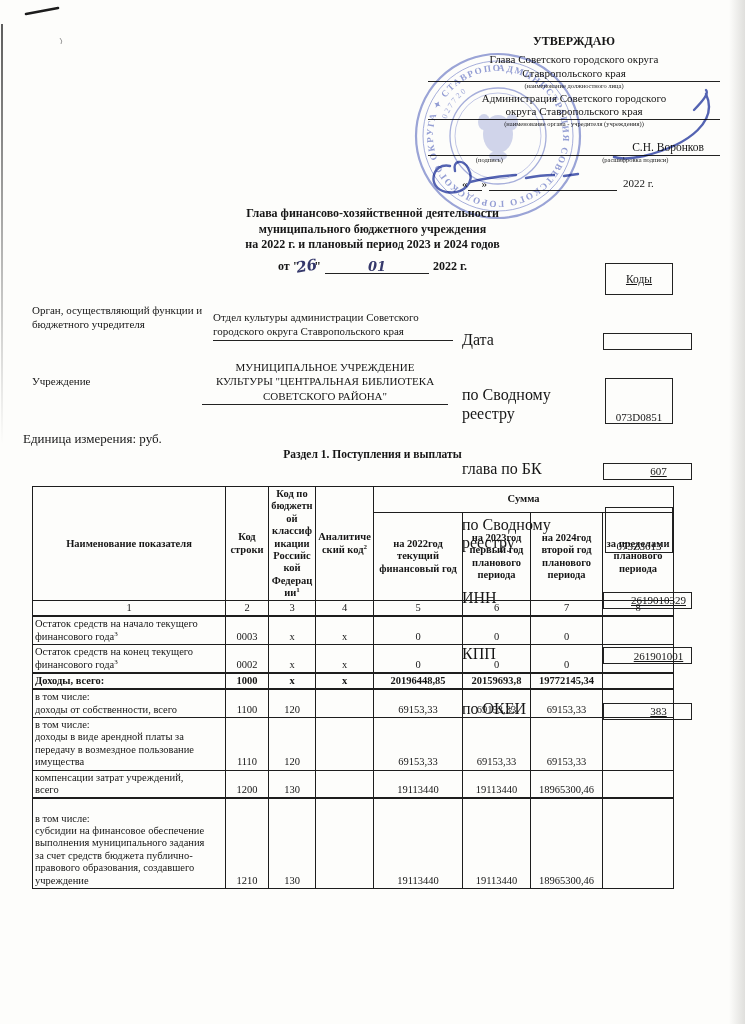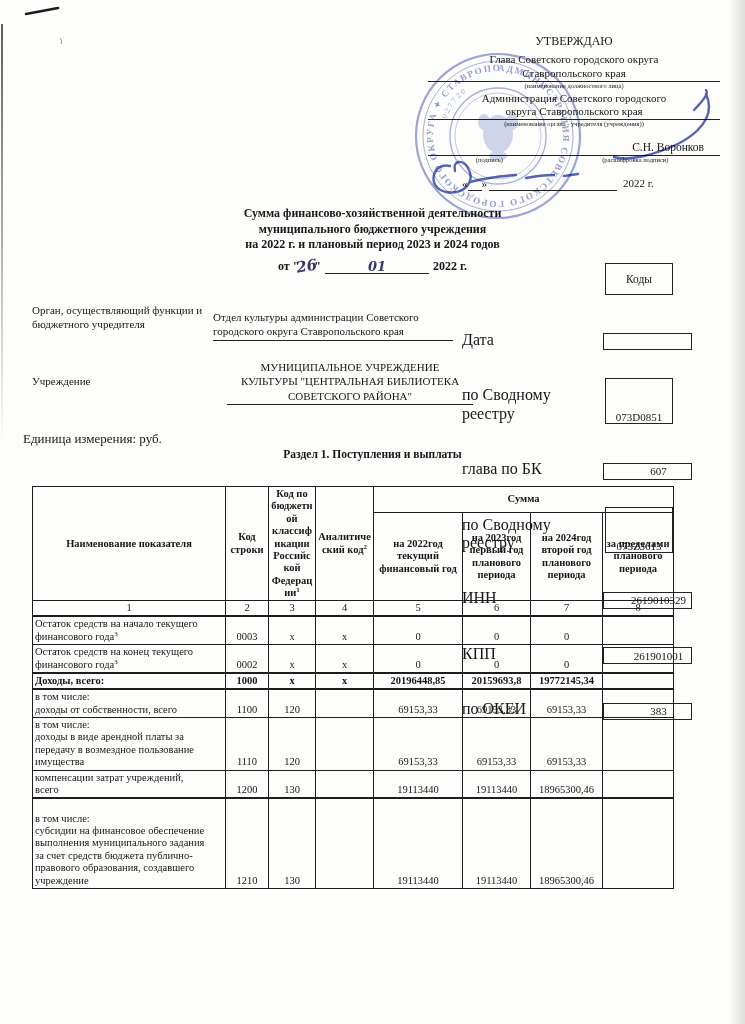--- a/index.html
+++ b/index.html
@@ -10,21 +10,21 @@
   }
   
   .scan-right-band { position:absolute; right:0; top:0; width:16px; height:1024px;
     background:linear-gradient(to right, rgba(0,0,0,0), rgba(90,88,82,0.18)); }
   .scan-left-line { position:absolute; left:1px; top:24px; width:2px; height:420px;
     background:linear-gradient(to bottom, rgba(40,40,40,0.75), rgba(40,40,40,0)); }
   .corner-mark { position:absolute; left:0; top:0; }
 
   
   .approval { position:absolute; left:428px; top:34px; width:292px; font-size:11px; line-height:1.25; text-align:center; }
-  .approval .approve-word { font-weight:normal; font-size:12px; margin-bottom:4px; }
+  .approval .approve-word { font-weight:bold; font-size:12px; margin-bottom:4px; }
   .u-line { border-bottom:1px solid #222; }
   .cap { font-size:6.5px; color:#222; line-height:1.1; margin-bottom:3px; }
   .sig-row { position:relative; height:22px; border-bottom:1px solid #222; margin-top:6px; }
   .sig-name { position:absolute; right:16px; bottom:1px; font-size:11.5px; }
   .cap-row { display:flex; }
   .cap-row span:first-child { width:42%; }
   .cap-row span:last-child { width:58%; }
   .date-row { display:flex; align-items:flex-end; justify-content:flex-start; margin-top:14px; padding-left:34px; font-size:11px; }
   .date-gap { display:inline-block; width:14px; border-bottom:1px solid #222; }
   .date-long { display:inline-block; width:128px; border-bottom:1px solid #222; margin:0 6px 0 2px; }
@@ -42,31 +42,31 @@
   .hand { font-family:"DejaVu Serif",serif; font-style:italic; font-weight:bold; color:#35386b; }
   .hand-day { display:inline-block; transform:rotate(-10deg) translateY(2px); font-size:15px; margin:0 -3px; }
   .hand-month { font-size:13px; transform:rotate(-4deg); }
   .from-underline { display:inline-block; width:104px; border-bottom:1px solid #222; text-align:center; line-height:0.9; margin:0 4px; }
 
   
   .codes { position:absolute; left:462px; top:258px; width:230px; }
   .code-row { display:flex; align-items:flex-end; }
   .code-label { width:138px; text-align:left; padding-right:5px; font-size:16px; line-height:1.15; padding-bottom:1px;margin-top:36px; }
   .code-box { width:66px; border:1px solid #222; margin-top:-1px; display:flex; align-items:flex-end; justify-content:center; font-size:11px; }
-  .code-box.mid { align-items:center; }
+  .code-box.mid { align-items:center;text-decoration:underline; }
   .code-box.h-header { height:30px; font-size:11.5px; }
   .code-box.h-sm { height:15px;padding-left:22px; }
   .code-box.h-tall { height:44px; }
 
   
   .org-label-1 { position:absolute; left:32px; top:303px; width:200px; font-size:11px; line-height:1.3; }
   .org-label-2 { position:absolute; left:32px; top:375px; width:200px; font-size:11px; }
   .org-value-1 { position:absolute; left:213px; top:310px; width:240px; font-size:11px; line-height:1.3;
     text-align:left; white-space:pre-line; border-bottom:1px solid #222; padding-bottom:1px; }
-  .org-value-2 { position:absolute; left:227px; top:360px; width:246px; font-size:11px; line-height:1.3;
+  .org-value-2 { position:absolute; left:202px; top:360px; width:246px; font-size:11px; line-height:1.3;
     text-align:center; white-space:pre-line; border-bottom:1px solid #222; padding-bottom:1px; }
   .unit { position:absolute; left:23px; top:431px; font-size:13px; }
 
   
   .sec-title { position:absolute; left:0; top:448px; width:745px; text-align:center; font-weight:bold; font-size:11.5px; }
   .sec-table { position:absolute; left:32px; top:486px; border-collapse:collapse; table-layout:fixed; width:641px;
     font-size:10.5px; line-height:1.18; }
   .sec-table th, .sec-table td { border:1px solid #1d1d1d; padding:1px 2px; }
   .sec-table thead th { font-weight:bold; text-align:center; vertical-align:middle;border-radius:20px; }
   .sec-table th.brk { overflow-wrap:anywhere; word-break:break-word; }
@@ -144,21 +144,21 @@
       <path d="M 52 78 c -18 -4 -24 22 -4 26 c 18 3 30 -10 22 -24 c -5 -9 -16 -8 -13 3"></path>
       <path d="M 72 94 c 16 -4 30 -6 46 -7"></path>
       <path d="M 128 90 c 10 -2 20 -3 28 -3"></path>
       <path d="M 166 88 l 14 -2"></path>
       <path d="M 308 6 c 12 26 -14 50 -62 62 c -14 3 -24 3 -30 1"></path>
       <path d="M 296 22 q 16 -16 12 -20"></path>
     </g>
   </svg>
 
   <div class="doc-title">
-    <div>Сумма финансово-хозяйственной деятельности</div>
+    <div>Глава финансово-хозяйственной деятельности</div>
     <div>муниципального бюджетного учреждения</div>
     <div>на 2022 г. и плановый период 2023 и 2024 годов</div>
     <div class="from-line">
       <span>от "</span>
       <span class="hand hand-day">26</span>
       <span>"</span>
       <span class="from-underline"><span class="hand hand-month">01</span></span>
       <span>2022 г.</span>
     </div>
   </div>

